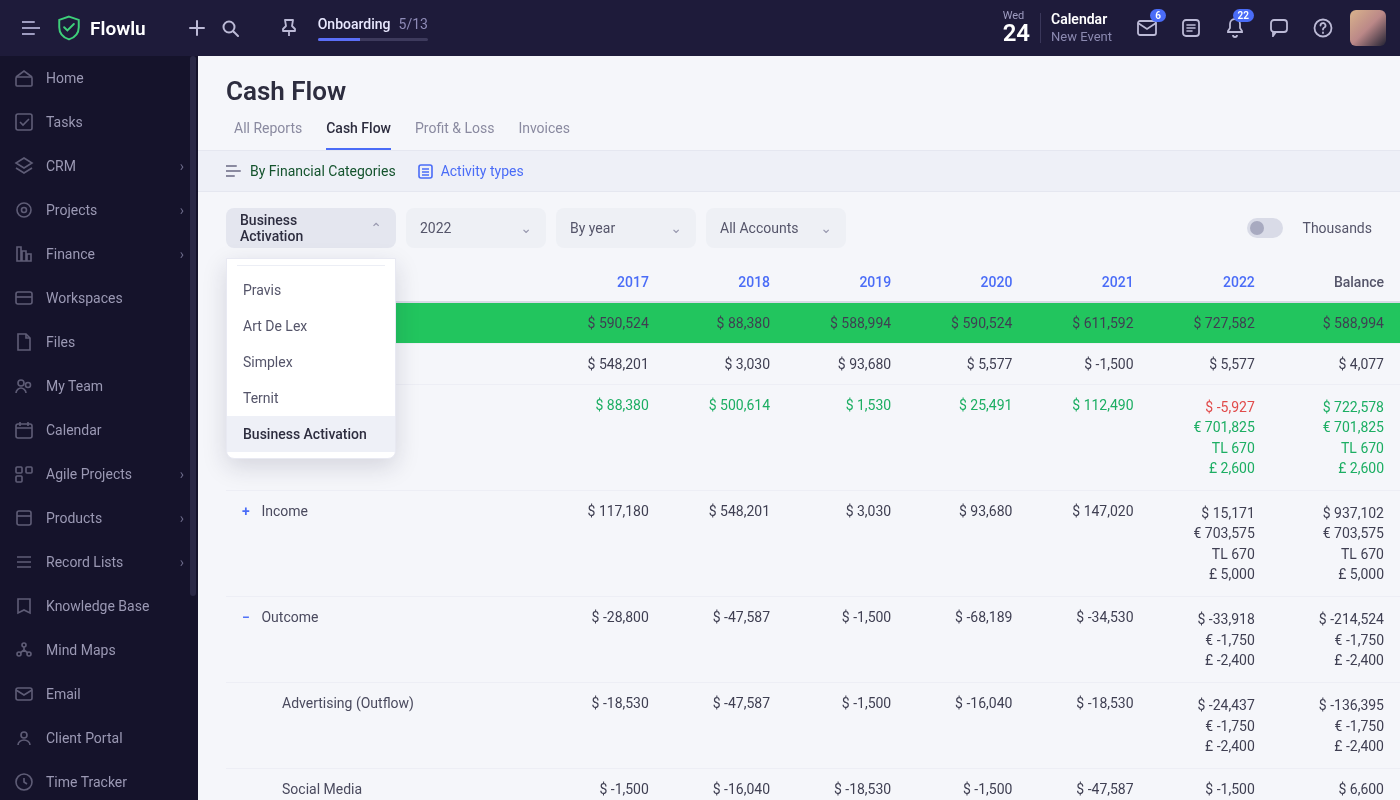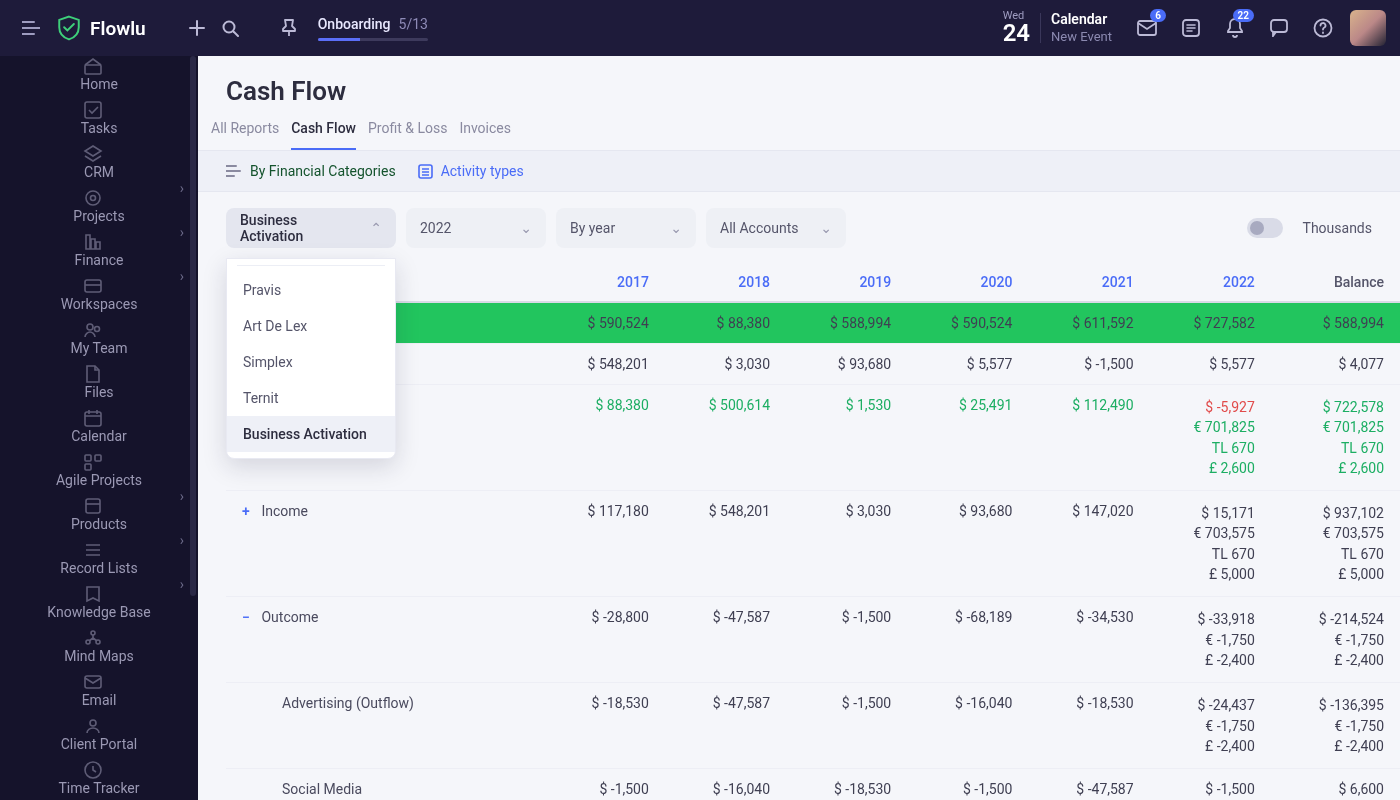--- a/index.html
+++ b/index.html
@@ -40,30 +40,30 @@
   .cal-block{display:flex;flex-direction:column;line-height:1.3;}
   .cal-title{color:#fff;font-size:14px;font-weight:600;}
   .cal-sub{color:#8b89b0;font-size:13px;}
   .top-actions{display:flex;align-items:center;gap:10px;margin-left:18px;}
   .badge{position:absolute;top:-2px;right:-2px;background:#4a6cf7;color:#fff;font-size:10px;font-weight:600;padding:1px 5px;border-radius:8px;}
   .avatar{width:36px;height:36px;border-radius:6px;background:linear-gradient(135deg,#d9b38c 0%,#b88 50%,#223 100%);cursor:pointer;}
   
   
   .layout{display:flex;height:744px;}
   .sidebar{width:198px;background:var(--sidebar-bg);overflow:hidden;position:relative;}
-  .side-item{display:flex;align-items:center;height:44px;padding:0 14px;color:var(--sidebar-text);cursor:pointer;font-size:14px;position:relative;flex-direction:column;}
+  .side-item{display:flex;align-items:center;height:44px;padding:0 14px;color:var(--sidebar-text);cursor:pointer;font-size:14px;position:relative;}
   .side-item .chev{margin-left:auto;color:var(--sidebar-muted);}
   .side-icon{width:20px;height:20px;margin-right:12px;flex-shrink:0;opacity:.55;}
   .side-scrollbar{position:absolute;right:2px;top:0;width:6px;height:540px;background:#2a2846;border-radius:3px;}
   
   
   .main{flex:1;display:flex;flex-direction:column;overflow:hidden;position:relative;}
   .page-head{padding:20px 28px 0;}
   .page-title{font-size:26px;font-weight:600;color:#2d2d3f;margin:0 0 14px;}
-  .tabs{display:flex;gap:12px;border-bottom:1px solid var(--border);padding:0 13px;}
+  .tabs{display:flex;gap:24px;border-bottom:1px solid var(--border);padding:0 36px;}
   .tab{padding:0 0 12px;color:var(--muted);font-size:14px;cursor:pointer;}
   .tab.active{color:#2d2d3f;border-bottom:2px solid var(--link);font-weight:500;}
   .filter-bar{display:flex;align-items:center;gap:22px;padding:12px 28px;background:#eef0f7;border-bottom:1px solid var(--border);}
   .fb-item{display:flex;align-items:center;gap:8px;color:#14532d;font-size:14px;cursor:pointer;}
   .fb-item.link{color:var(--link);}
   
   .controls{display:flex;align-items:center;gap:10px;padding:16px 28px 14px;}
   .dd{display:flex;align-items:center;height:40px;padding:0 14px;background:#eef0f5;border-radius:8px;color:#55556a;font-size:14px;cursor:pointer;gap:10px;}
   .dd .car{margin-left:auto;color:#9a9ab0;}
   .dd.open{background:#e4e6ef;color:#2d2d3f;font-weight:500;}
@@ -233,32 +233,32 @@
         </div>
         <div class="side-item">
           <svg class="side-icon" viewBox="0 0 20 20" fill="none" stroke="#9b99b4" stroke-width="1.6">
             <rect x="2" y="4" width="16" height="12" rx="2"></rect>
             <path d="M2 9h16"></path>
           </svg>
           <span>Workspaces</span>
         </div>
         <div class="side-item">
           <svg class="side-icon" viewBox="0 0 20 20" fill="none" stroke="#9b99b4" stroke-width="1.6">
+            <path d="M4 2h8l4 4v12H4z"></path>
+            <path d="M12 2v4h4"></path>
+          </svg>
+          <span>Files</span>
+        </div>
+        <div class="side-item">
+          <svg class="side-icon" viewBox="0 0 20 20" fill="none" stroke="#9b99b4" stroke-width="1.6">
             <circle cx="7" cy="7" r="3"></circle>
             <circle cx="14" cy="9" r="2.5"></circle>
             <path d="M2 17c0-3 3-5 5-5s5 2 5 5"></path>
           </svg>
           <span>My Team</span>
-        </div>
-        <div class="side-item">
-          <svg class="side-icon" viewBox="0 0 20 20" fill="none" stroke="#9b99b4" stroke-width="1.6">
-            <path d="M4 2h8l4 4v12H4z"></path>
-            <path d="M12 2v4h4"></path>
-          </svg>
-          <span>Files</span>
         </div>
         <div class="side-item">
           <svg class="side-icon" viewBox="0 0 20 20" fill="none" stroke="#9b99b4" stroke-width="1.6">
             <rect x="2" y="4" width="16" height="14" rx="2"></rect>
             <path d="M2 8h16M6 2v4M14 2v4"></path>
           </svg>
           <span>Calendar</span>
         </div>
         <div class="side-item">
           <svg class="side-icon" viewBox="0 0 20 20" fill="none" stroke="#9b99b4" stroke-width="1.6">

